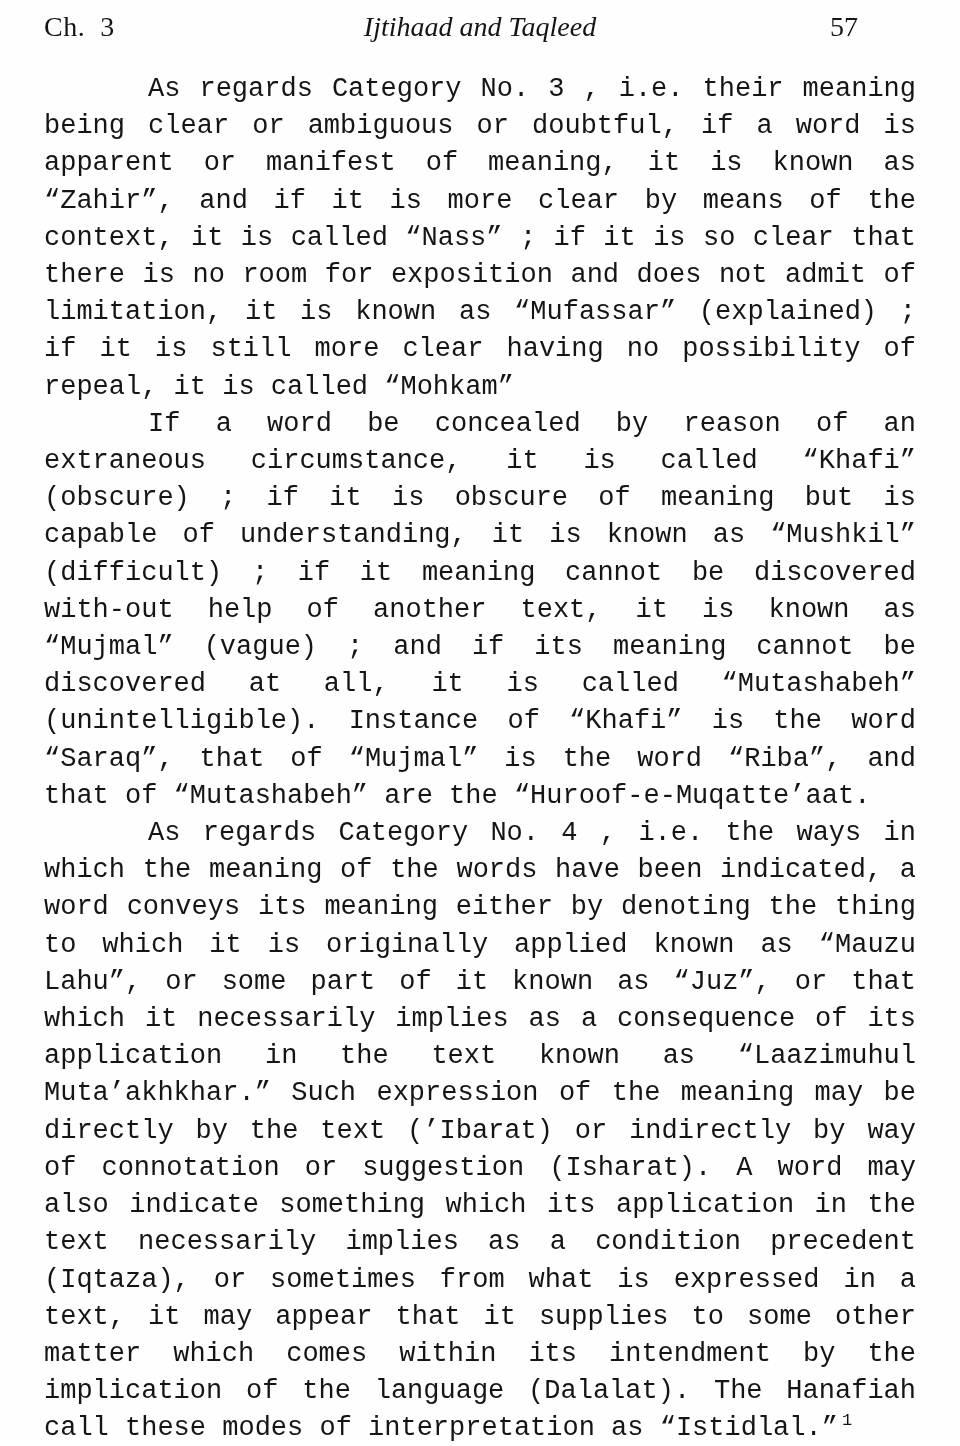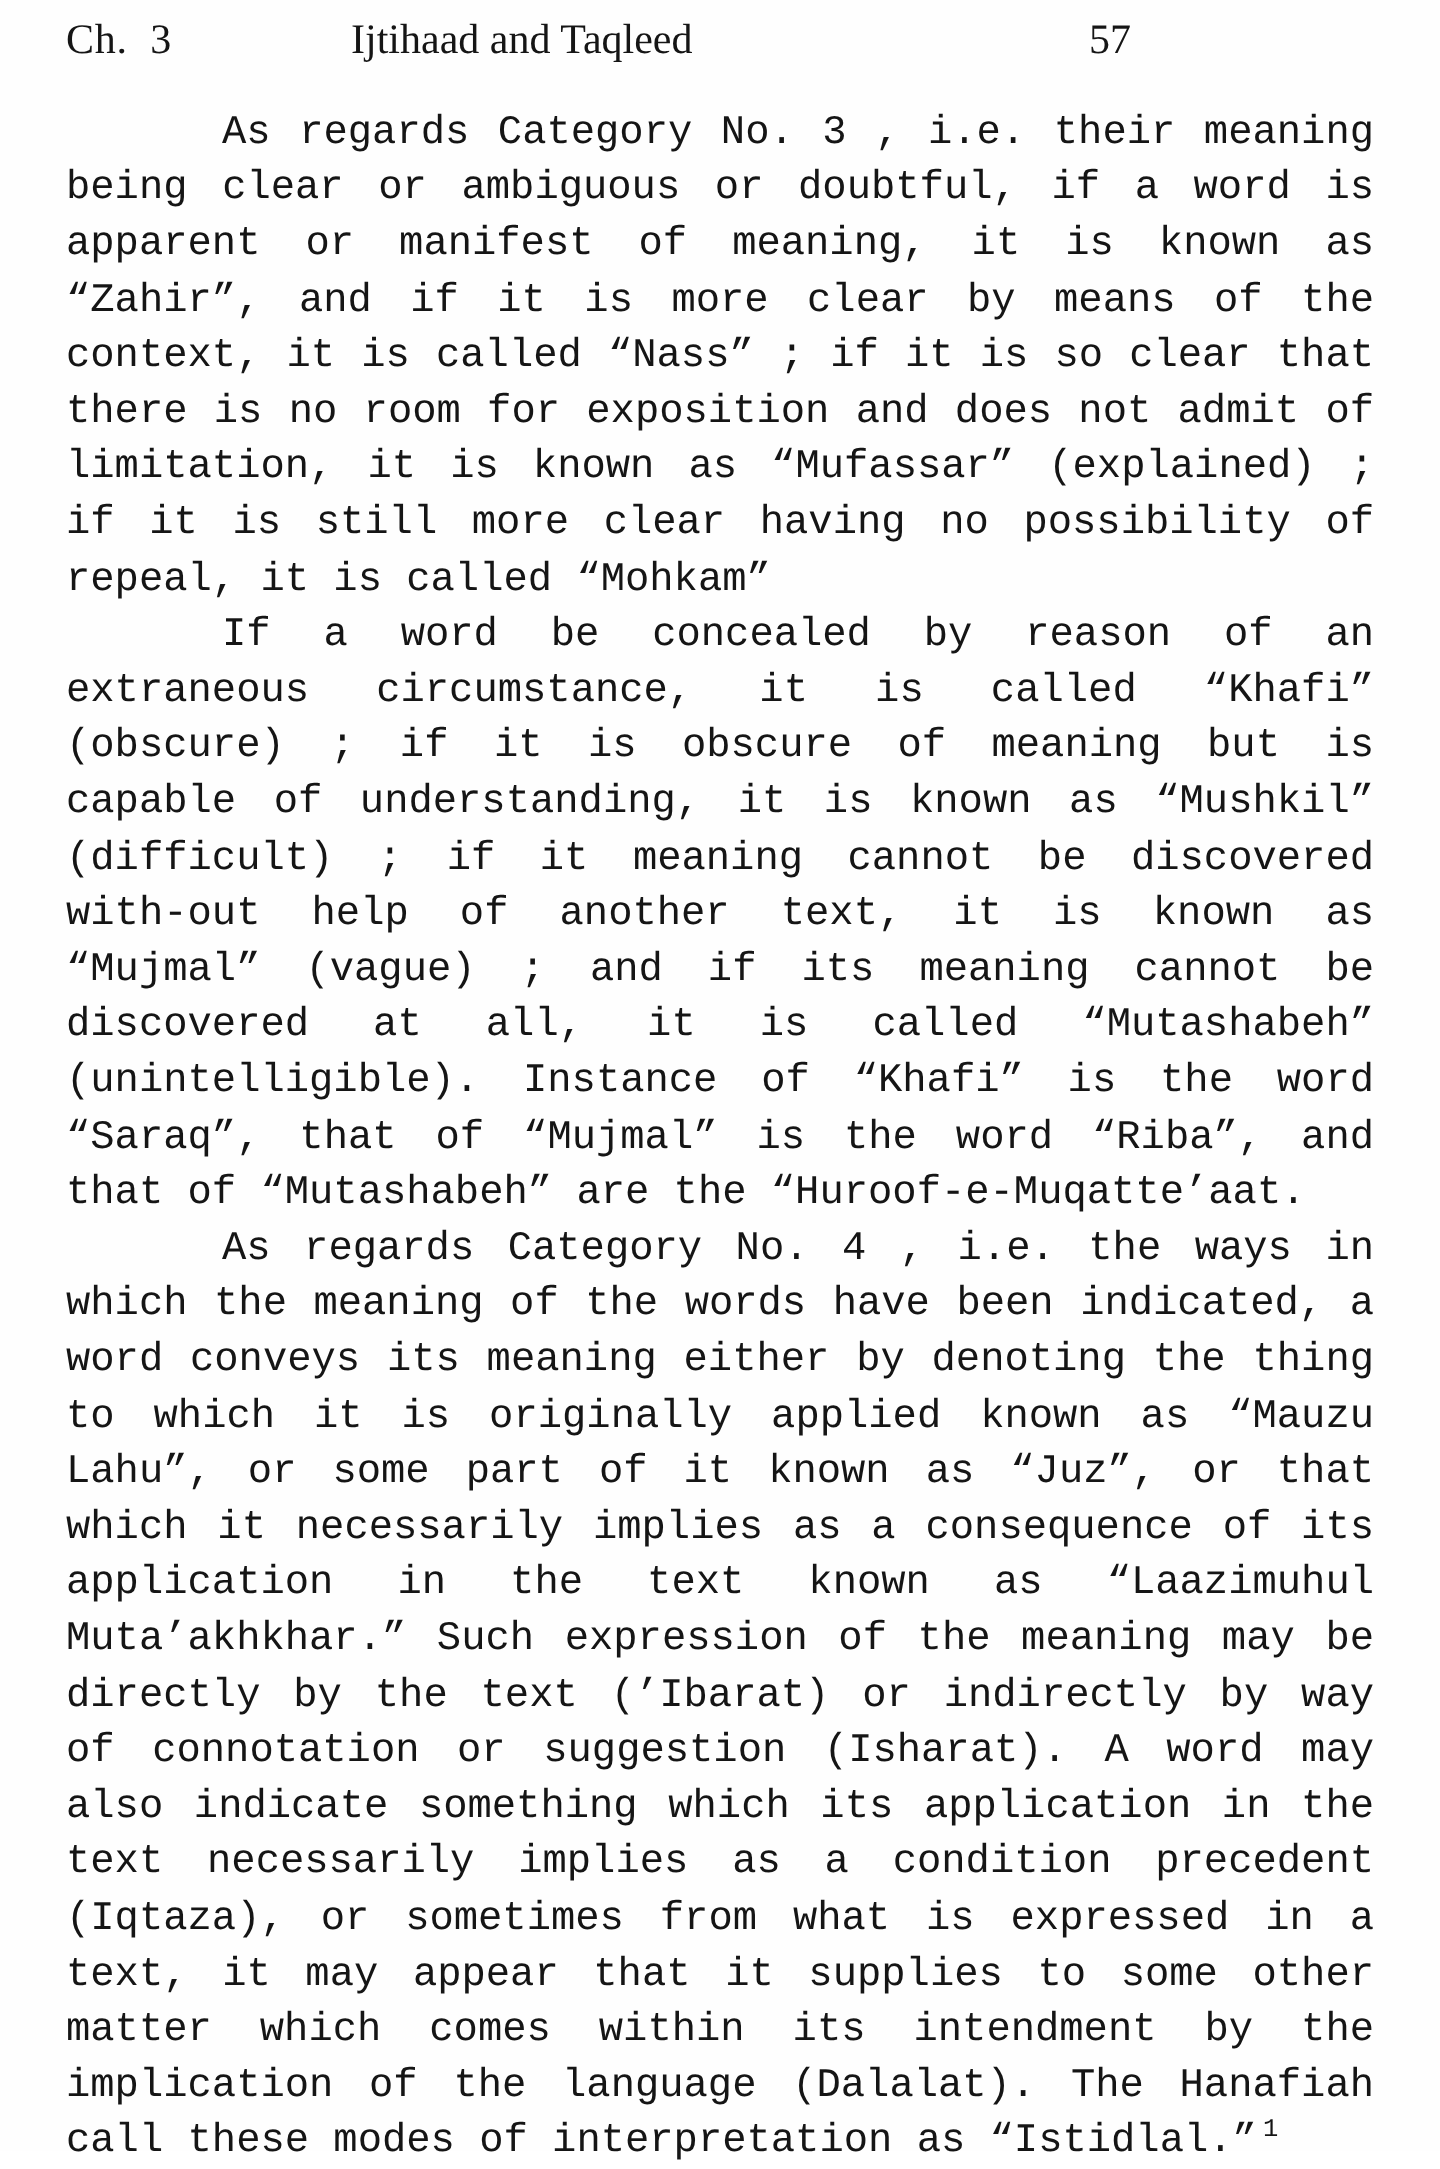--- a/index.html
+++ b/index.html
@@ -27,24 +27,26 @@
     font-size: 28px;
     line-height: 34px;
   }
   .chapter-label {
     width: 190px;
     white-space: pre;
     letter-spacing: 0.5px;
   }
   .book-title {
     flex: 1;
+    text-align: center;
+    font-style: italic;
   }
   .page-number {
     width: 190px;
-    text-align: left;
+    text-align: right;
     padding-right: 58px;
     box-sizing: border-box;
   }
   .content {
     margin-top: 27px;
     font-size: 27px;
     line-height: 37.2px;
     text-align: justify;
     font-family: Liberation Mono, monospace;
   }

